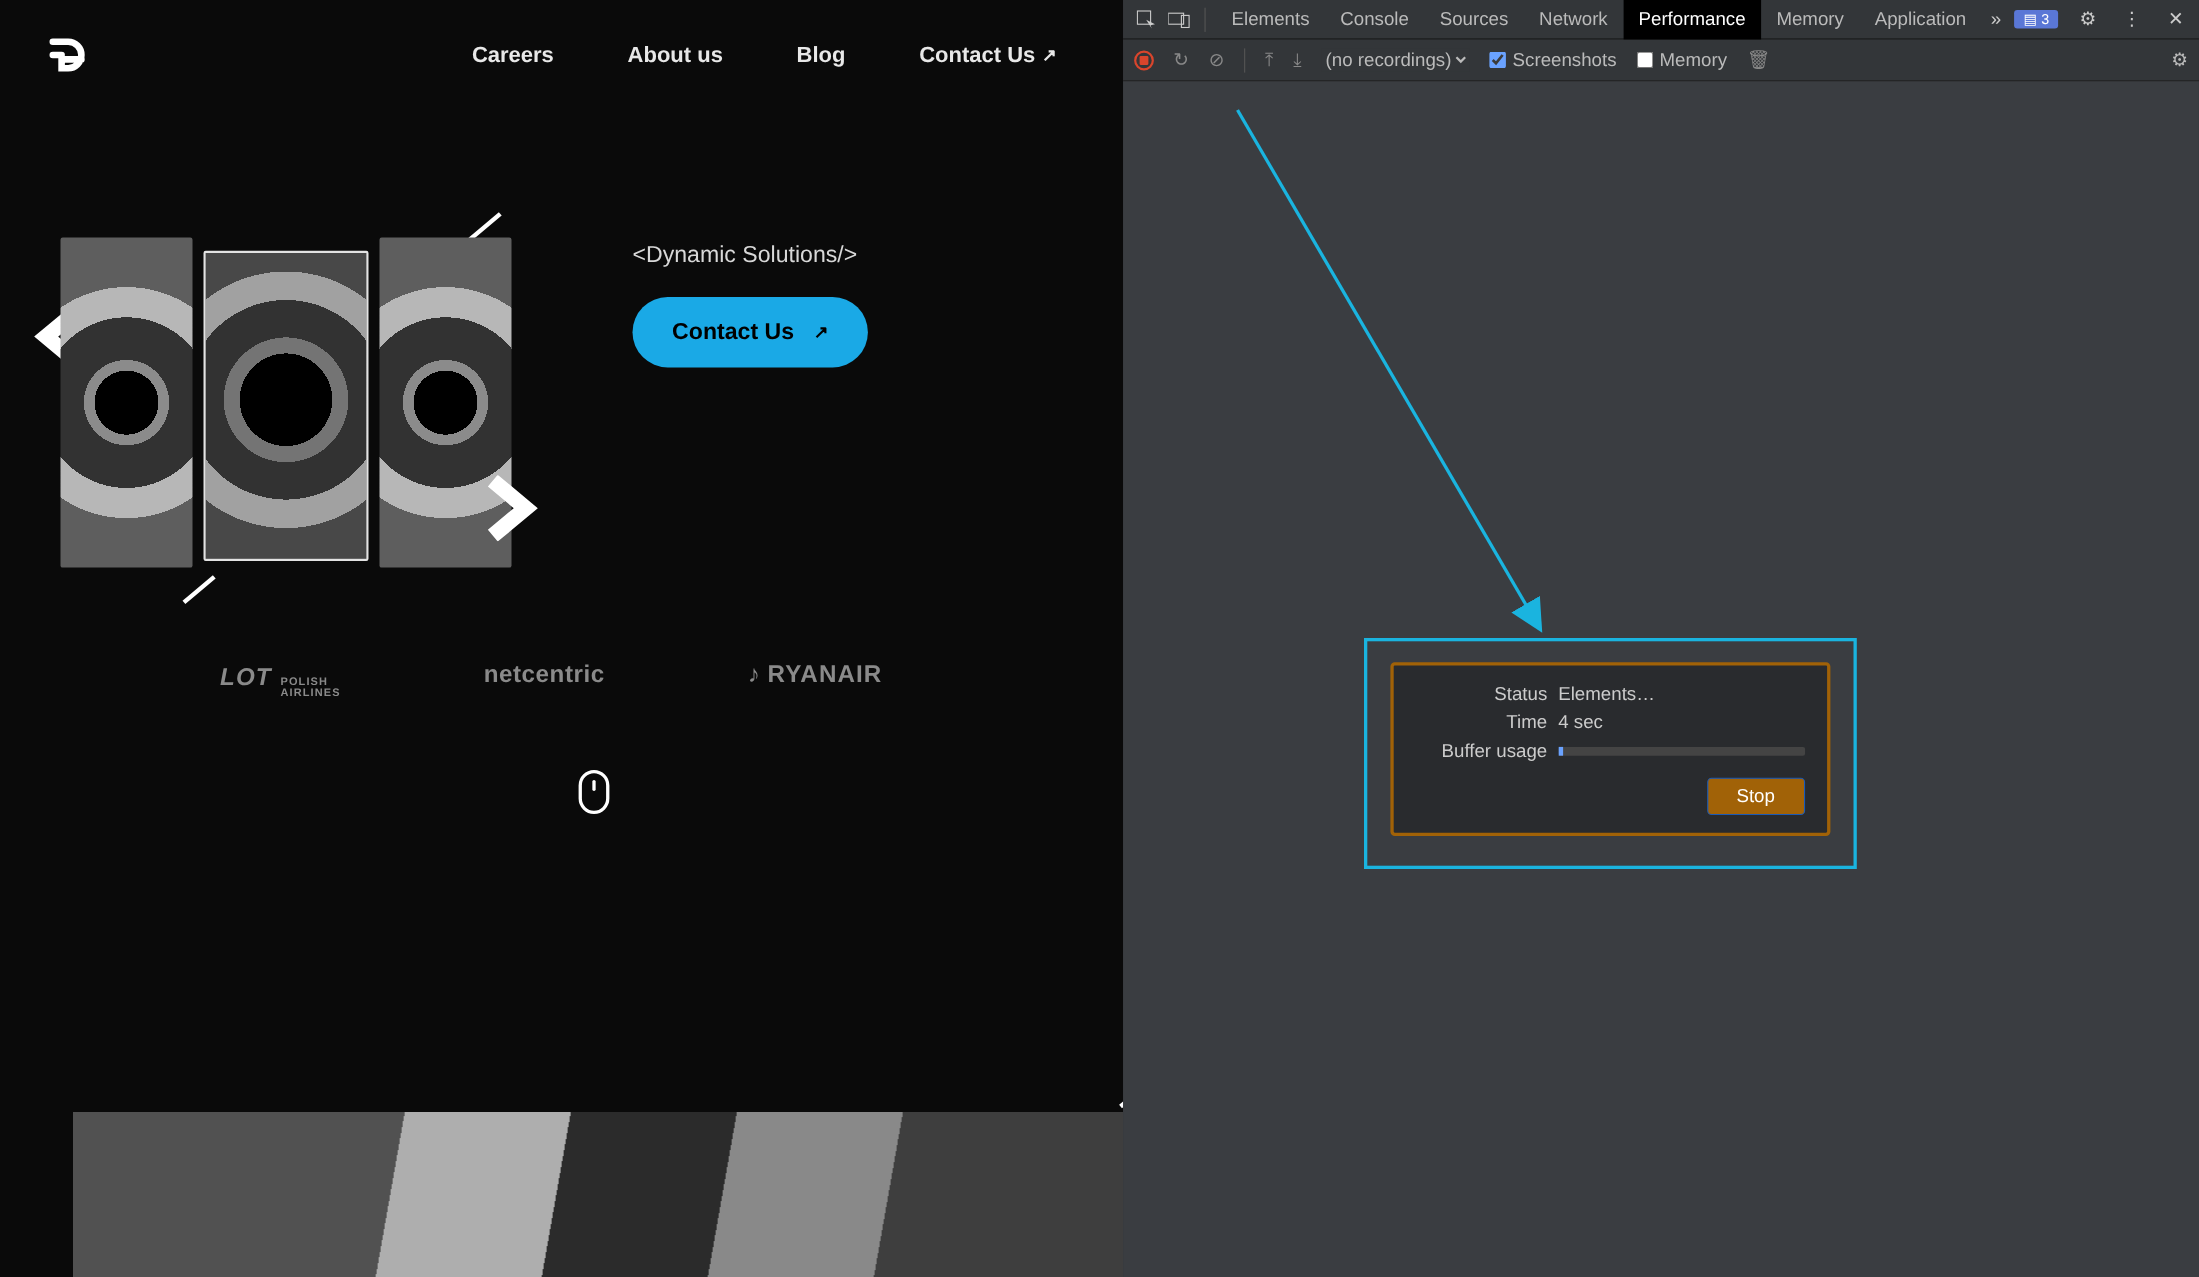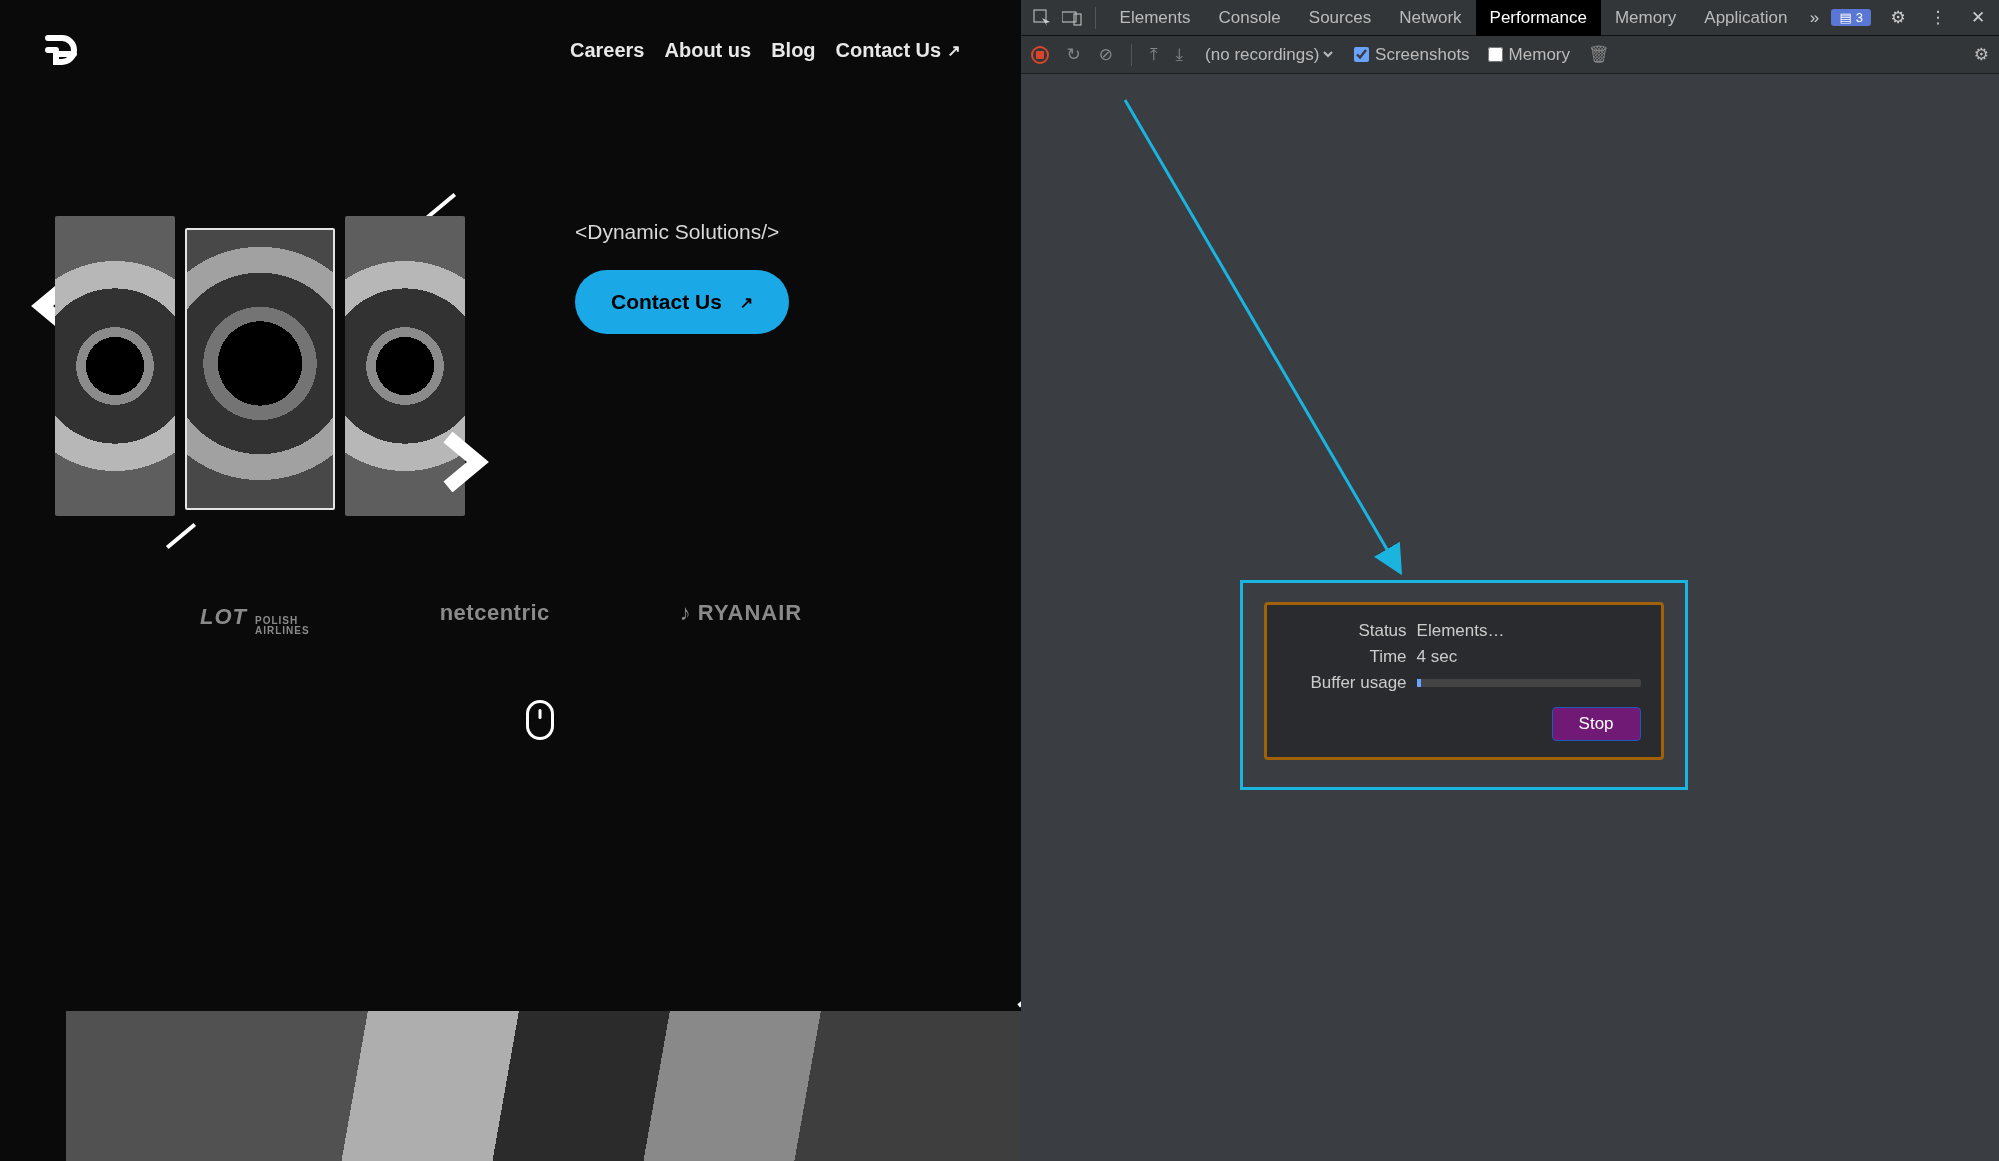--- a/index.html
+++ b/index.html
@@ -3,21 +3,21 @@
 <meta charset="utf-8">
 <style>
 * { margin: 0; padding: 0; box-sizing: border-box; font-family: -apple-system, BlinkMacSystemFont, "Segoe UI", Arial, sans-serif; }
 body { background: #0a0a0a; color: #fff; width: 1999px; height: 1161px; overflow: hidden; display: flex; }
 
 
 .page { width: 1089px; height: 100%; background: #0a0a0a; position: relative; overflow: hidden; }
 .header { display: flex; align-items: center; justify-content: space-between; padding: 30px 60px 20px 40px; }
 .logo { width: 50px; height: 40px; display: flex; align-items: center; }
 .logo svg { width: 50px; height: 40px; }
-.nav { display: flex; align-items: center; gap: 20px; }
+.nav { display: flex; align-items: center; gap: 67px; }
 .nav a { color: #e8e8e8; text-decoration: none; font-size: 20px; font-weight: 600; }
 .contact-link { display: flex; align-items: center; gap: 6px; font-weight: 700 !important; }
 .contact-link .arrow { font-size: 16px; }
 
 .hero { display: flex; padding: 130px 40px 0 55px; gap: 110px; align-items: flex-start; justify-content: flex-end; }
 .eyes { display: flex; gap: 10px; position: relative; }
 .eye { width: 120px; height: 300px; background: radial-gradient(circle at 50% 50%, #000 0 18%, #888 18% 24%, #444 24% 48%, #aaa 48% 65%, #666 65% 100%); border-radius: 2px; filter: grayscale(100%) contrast(1.3); }
 .eye.mid { width: 150px; height: 282px; margin-top: 8px; border: 2px solid #ccc; padding: 6px; background: radial-gradient(circle at 50% 48%, #000 0 26%, #777 26% 35%, #444 35% 56%, #999 56% 72%, #555 72% 100%); }
 .eye.left { margin-top: -4px; }
 .eye.right { margin-top: -4px; }
@@ -72,21 +72,21 @@
 .arrow-line { position: absolute; top: 26px; left: 30px; width: 750px; height: 500px; pointer-events: none; }
 .arrow-line svg { width: 100%; height: 100%; overflow: visible; }
 
 .highlight-box { position: absolute; left: 219px; top: 506px; width: 448px; height: 210px; border: 3px solid #1ab4df; }
 .profiling { position: absolute; left: 243px; top: 528px; width: 400px; background: #292b2e; border: 3px solid #a16207; border-radius: 4px; padding: 16px 20px 16px 20px; color: #ccc; font-size: 17px; }
 .profiling .row { display: flex; align-items: center; margin-bottom: 6px; }
 .profiling .label { width: 120px; text-align: right; margin-right: 10px; }
 .profiling .buffer-bar { flex: 1; height: 8px; background: #444; position: relative; border-radius: 2px; }
 .profiling .buffer-bar .fill { position: absolute; left: 0; top: 0; height: 100%; width: 2%; background: #6aa2ff; }
 .profiling .footer { display: flex; justify-content: flex-end; margin-top: 14px; }
-.stop-btn { background: #701a75; color: #fff; border: 1px solid #1a5ab8; padding: 6px 26px; border-radius: 4px; font-size: 17px; cursor: pointer; }
+.stop-btn { background: #a16207; color: #fff; border: 1px solid #1a5ab8; padding: 6px 26px; border-radius: 4px; font-size: 17px; cursor: pointer; }
 </style>
 </head>
 <body>
 
 <div class="page">
   <div class="header">
     <div class="logo">
       <svg viewBox="0 0 50 40">
           <path d="M8 8 h14 a12 12 0 0 1 0 24 h-6 v-8 h18 M8 20 h8" stroke="#fff" stroke-width="6" fill="none" stroke-linecap="round"></path>
         </svg>

